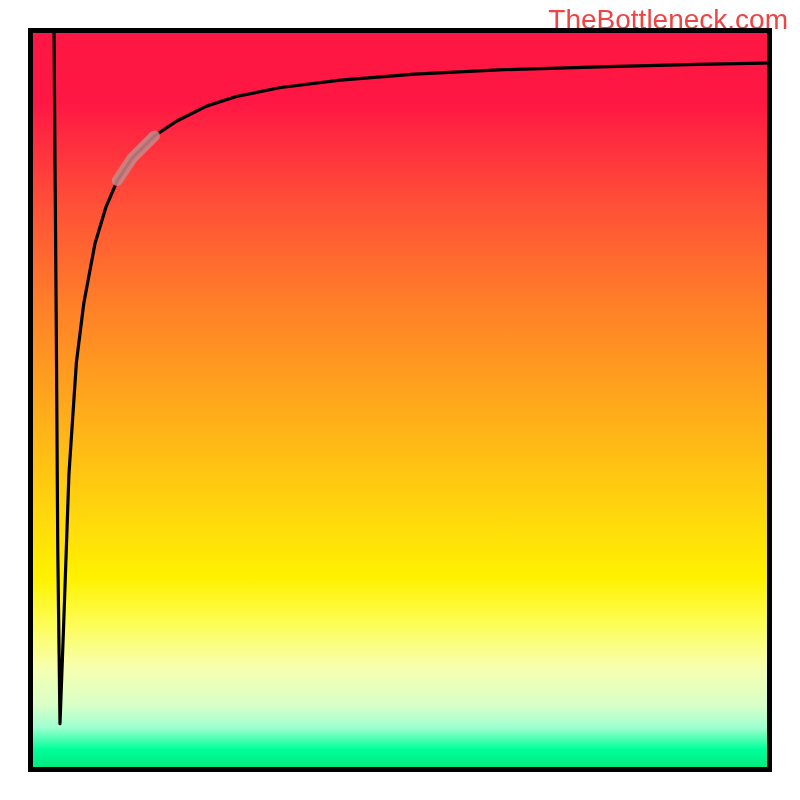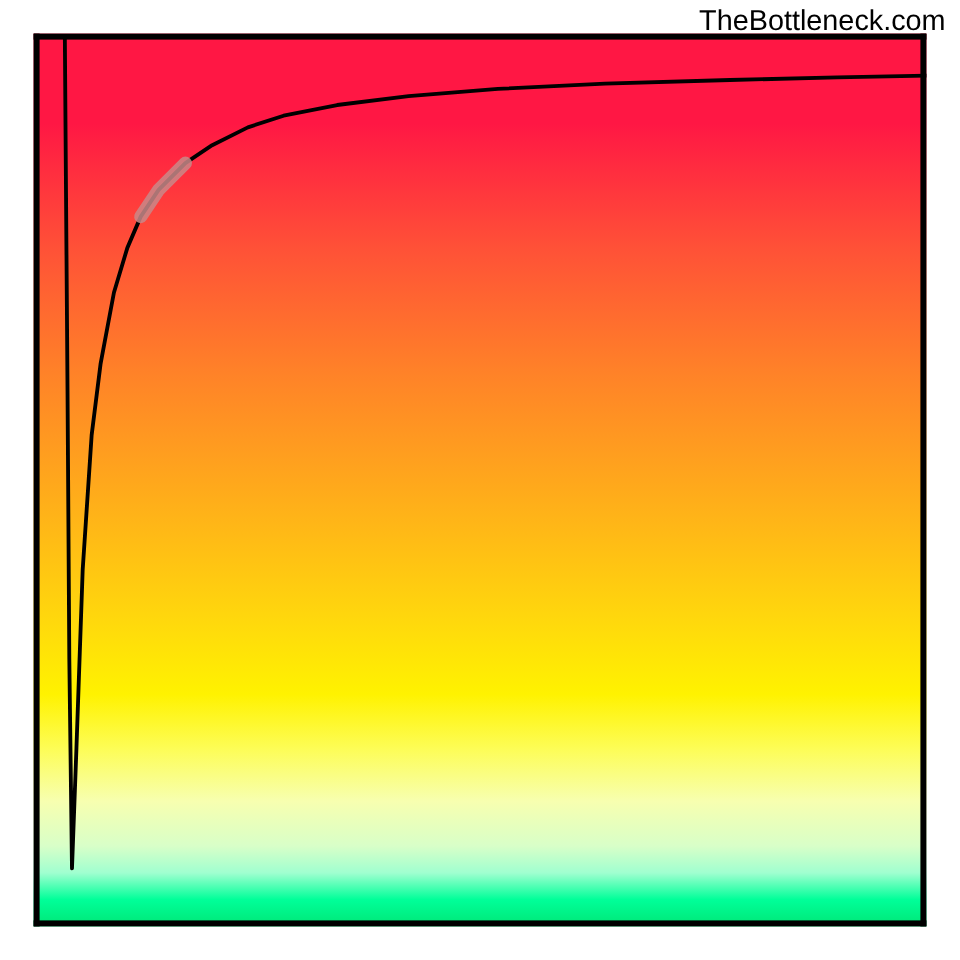--- a/index.html
+++ b/index.html
@@ -11,22 +11,22 @@
       width: 800px;
       height: 800px;
       background: #ffffff;
       position: relative;
       font-family: Arial, sans-serif;
     }
     .attribution {
       position: absolute;
       top: 4px;
       right: 12px;
-      font-size: 24px;
-      color: #000000;
+      font-size: 28px;
+      color: #ef4444;
       font-weight: normal;
     }
     .chart-container {
       position: absolute;
       top: 28px;
       left: 28px;
       width: 744px;
       height: 744px;
     }
     .gradient-bg {

